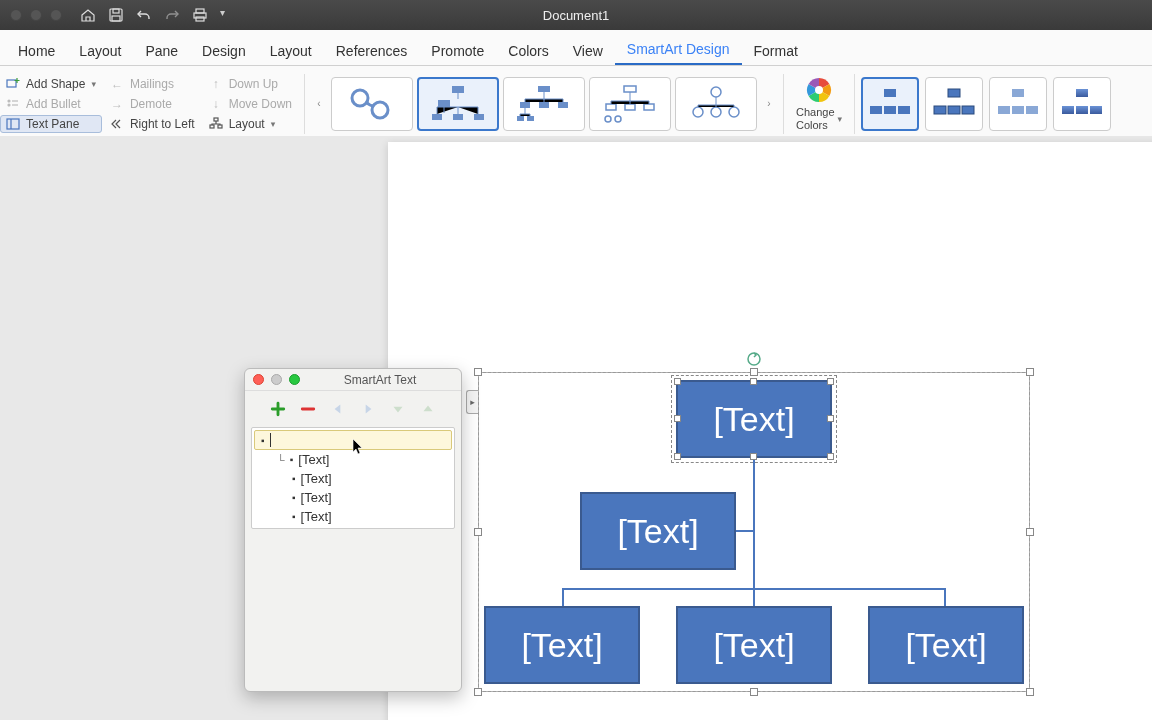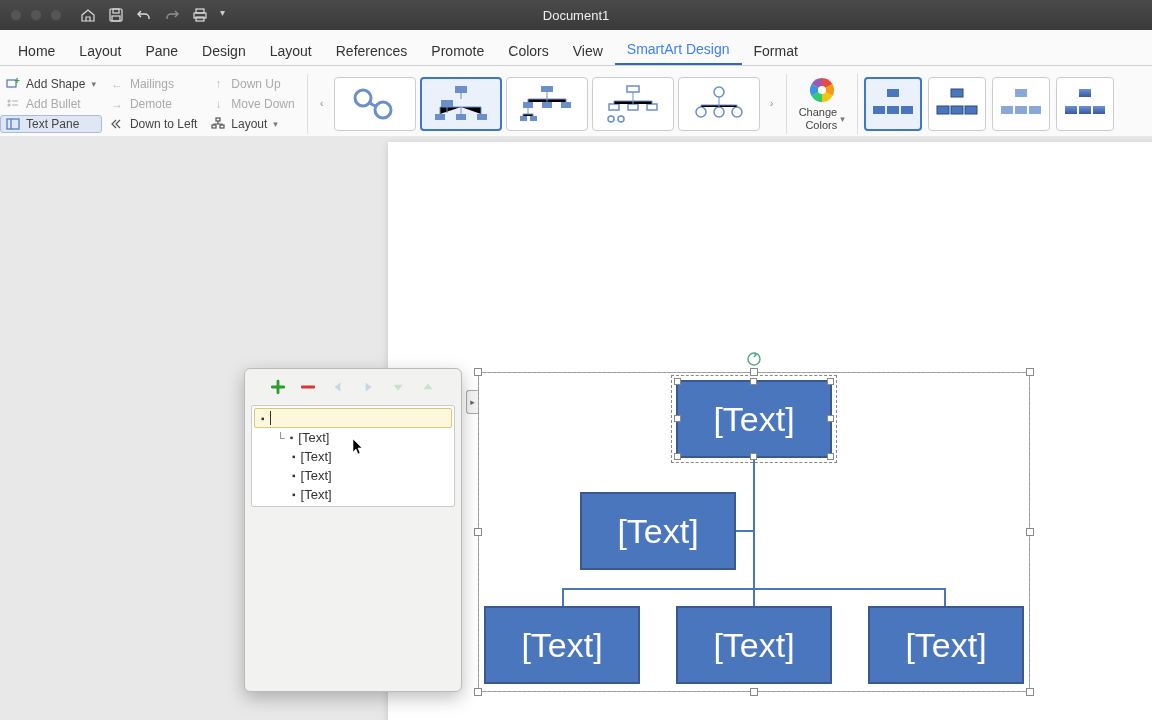--- a/index.html
+++ b/index.html
@@ -177,21 +177,21 @@
       <span class="mini-icon" style="color:#bbb">→</span>
       <span>Demote</span>
     </div>
     <div class="rb-btn">
       <span class="mini-icon">
           <svg viewBox="0 0 14 14" fill="none" stroke="#555" stroke-width="1.2">
             <path d="M10 3L6 7l4 4"></path>
             <path d="M6 3L2 7l4 4"></path>
           </svg>
         </span>
-      <span>Down to Left</span>
+      <span>Right to Left</span>
     </div>
   </div>
 
   <div class="rb-group">
     <div class="rb-btn disabled">
       <span class="mini-icon" style="color:#bbb">↑</span>
       <span>Down Up</span>
     </div>
     <div class="rb-btn disabled">
       <span class="mini-icon" style="color:#bbb">↓</span>
@@ -292,21 +292,21 @@
         <path d="M0 0L0 -12A12 12 0 0 1 10.4 -6Z" fill="#e74c3c"></path>
         <path d="M0 0L10.4 -6A12 12 0 0 1 10.4 6Z" fill="#f39c12"></path>
         <path d="M0 0L10.4 6A12 12 0 0 1 0 12Z" fill="#f1c40f"></path>
         <path d="M0 0L0 12A12 12 0 0 1 -10.4 6Z" fill="#2ecc71"></path>
         <path d="M0 0L-10.4 6A12 12 0 0 1 -10.4 -6Z" fill="#3498db"></path>
         <path d="M0 0L-10.4 -6A12 12 0 0 1 0 -12Z" fill="#9b59b6"></path>
         <circle r="4" fill="#fff"></circle>
       </g>
     </svg>
     <div style="display:flex;align-items:center;gap:3px">
-      <span style="white-space:pre-line;text-align:right;line-height:1.1">Change
+      <span style="white-space:pre-line;text-align:left;line-height:1.1">Change
 Colors</span>
       <span style="font-size:9px;color:#777">▾</span>
     </div>
   </div>
 
   <div class="rb-sep"></div>
 
   <div class="styles-row">
     <div class="style-thumb selected">
         <svg viewBox="0 0 44 36">
@@ -404,20 +404,26 @@
     </div>
     <div class="node" style="left:198px; top:234px; width:156px; height:78px">
       <span>[Text]</span>
     </div>
     <div class="node" style="left:390px; top:234px; width:156px; height:78px">
       <span>[Text]</span>
     </div>
   </div>
 
   <div class="textpane">
+    <div class="tp-titlebar">
+      <div class="tp-tl red"></div>
+      <div class="tp-tl gray"></div>
+      <div class="tp-tl green"></div>
+      <div class="tp-title">SmartArt Text</div>
+    </div>
     <div class="tp-toolbar">
       <div class="tp-tb-btn">
           <svg viewBox="0 0 14 14">
             <path d="M7 2v10M2 7h10" stroke="#2a9d2a" stroke-width="2.5" stroke-linecap="round"></path>
           </svg>
         </div>
       <div class="tp-tb-btn">
           <svg viewBox="0 0 14 14">
             <path d="M2 7h10" stroke="#d33" stroke-width="2.5" stroke-linecap="round"></path>
           </svg>

